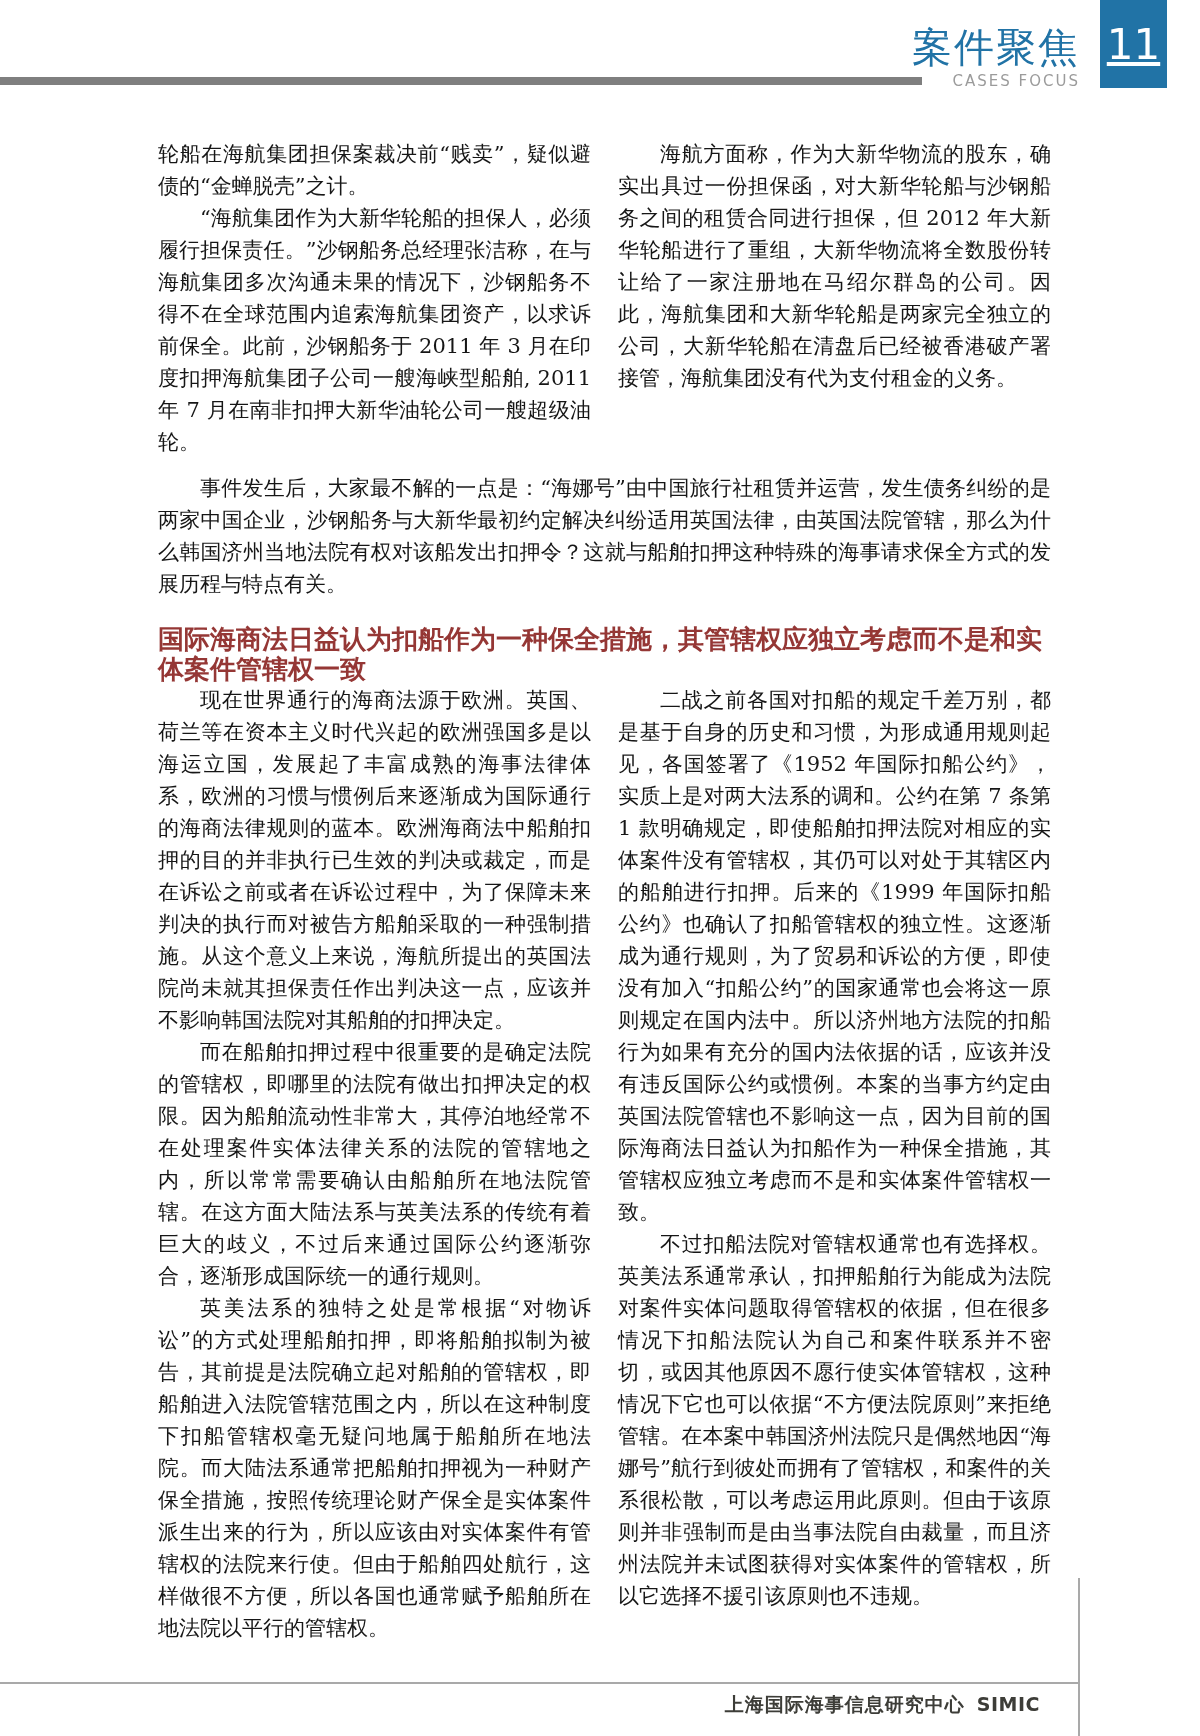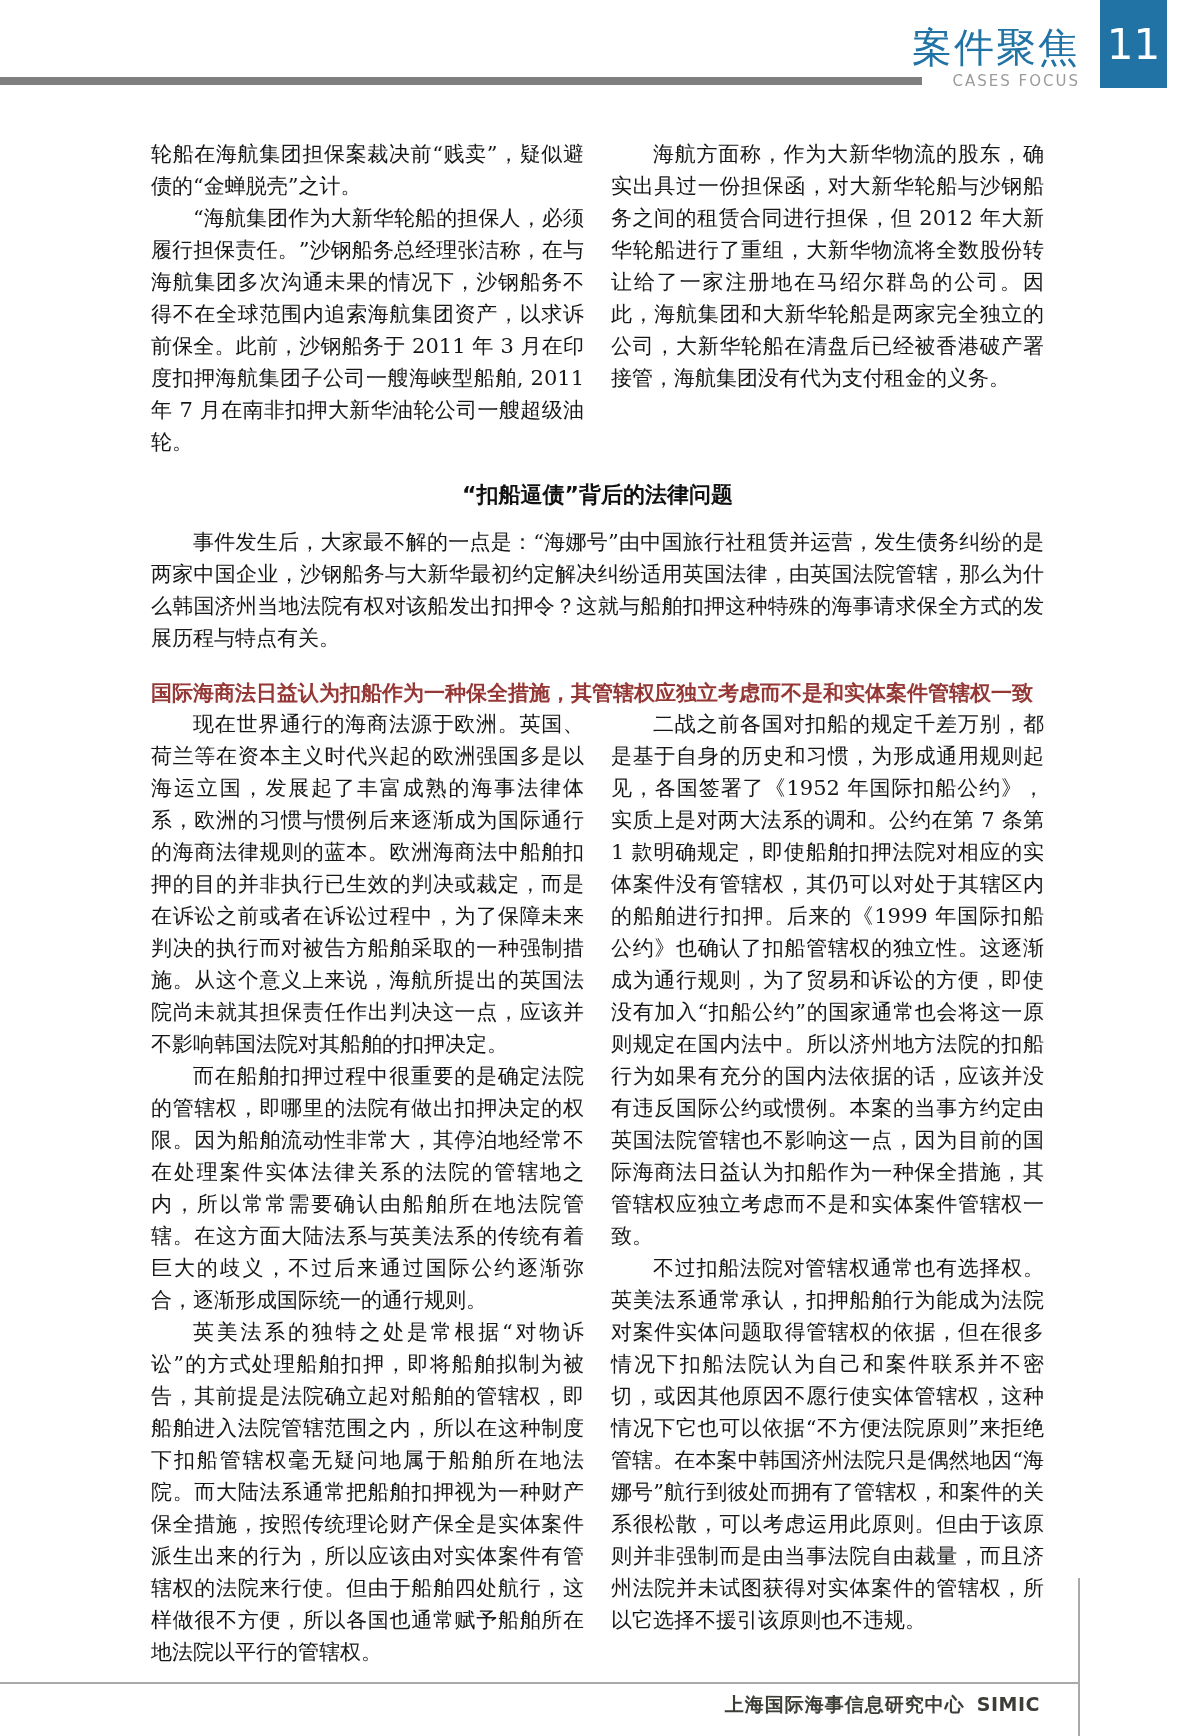--- a/index.html
+++ b/index.html
@@ -33,42 +33,42 @@
   }
   .page-number-badge {
     position:absolute; left:1100px; top:0; width:67px; height:88px;
     display:flex; align-items:center; justify-content:center;
     font-family:"DejaVu Sans","Liberation Sans",sans-serif;
     font-size:42px; color:#ffffff; font-weight:normal;
   }
 
   
   .content {
-    position:absolute; left:151px; top:138px; width:893px;
+    position:absolute; left:158px; top:138px; width:893px;
     font-size:21px; line-height:32px;
     text-align:justify; text-justify:inter-ideograph;
     word-break:break-all;
   }
   .two-col { display:flex; gap:27px; }
   .col { width:433px; }
   p { margin:0; }
   p.indent { text-indent:2em; }
 
   .section-heading {
     margin-top:20px;
     text-align:center;
     font-family:"DejaVu Sans","Liberation Sans",sans-serif;
     font-weight:bold; font-size:22px; line-height:34px;
     color:#111111;
   }
   .lead { margin-top:14px; }
   .red-heading {
     margin-top:24px;
     font-family:"DejaVu Sans","Liberation Sans",sans-serif;
-    font-weight:bold; font-size:21px; line-height:30px;
+    font-weight:bold; font-size:26px; line-height:30px;
     text-align:left;
   }
   .main-cols { }
 
   
   .footer-vrule {
     position:absolute; left:1078px; top:1578px;
     width:2px; height:158px; background:#a9a9a9;
   }
   .footer-hrule {
@@ -85,35 +85,34 @@
   .footer-text .en { margin-left:12px; letter-spacing:0.5px;text-align:center; }
 </style>
 </head>
 <body>
 
 <div class="page">
 
   <div class="header-rule" style="background: rgb(127, 127, 127);"></div>
   <div class="header-title" style="color: rgb(33, 115, 166);">案件聚焦</div>
   <div class="header-subtitle">CASES FOCUS</div>
-  <div class="page-number-badge" style="background: rgb(33, 115, 166);">11</div>
+  <div class="page-number-badge" style="background: rgb(33, 115, 166); text-decoration: underline;">11</div>
 
   <div class="content">
 
     <div class="two-col">
       <div class="col">
         <p>轮船在海航集团担保案裁决前“贱卖”，疑似避债的“金蝉脱壳”之计。</p>
         <p class="indent">“海航集团作为大新华轮船的担保人，必须履行担保责任。”沙钢船务总经理张洁称，在与海航集团多次沟通未果的情况下，沙钢船务不得不在全球范围内追索海航集团资产，以求诉前保全。此前，沙钢船务于 2011 年 3 月在印度扣押海航集团子公司一艘海峡型船舶, 2011 年 7 月在南非扣押大新华油轮公司一艘超级油轮。</p>
       </div>
       <div class="col">
         <p class="indent">海航方面称，作为大新华物流的股东，确实出具过一份担保函，对大新华轮船与沙钢船务之间的租赁合同进行担保，但 2012 年大新华轮船进行了重组，大新华物流将全数股份转让给了一家注册地在马绍尔群岛的公司。因此，海航集团和大新华轮船是两家完全独立的公司，大新华轮船在清盘后已经被香港破产署接管，海航集团没有代为支付租金的义务。</p>
       </div>
     </div>
 
-    <div class="section-heading">“扣船逼债”背后的法律问题</div>
 
     <p class="lead indent">事件发生后，大家最不解的一点是：“海娜号”由中国旅行社租赁并运营，发生债务纠纷的是两家中国企业，沙钢船务与大新华最初约定解决纠纷适用英国法律，由英国法院管辖，那么为什么韩国济州当地法院有权对该船发出扣押令？这就与船舶扣押这种特殊的海事请求保全方式的发展历程与特点有关。</p>
 
     <div class="red-heading" id="red-heading" style="color: rgb(149, 55, 53);">国际海商法日益认为扣船作为一种保全措施，其管辖权应独立考虑而不是和实体案件管辖权一致</div>
 
     <div class="two-col main-cols">
       <div class="col">
         <p class="indent">现在世界通行的海商法源于欧洲。英国、荷兰等在资本主义时代兴起的欧洲强国多是以海运立国，发展起了丰富成熟的海事法律体系，欧洲的习惯与惯例后来逐渐成为国际通行的海商法律规则的蓝本。欧洲海商法中船舶扣押的目的并非执行已生效的判决或裁定，而是在诉讼之前或者在诉讼过程中，为了保障未来判决的执行而对被告方船舶采取的一种强制措施。从这个意义上来说，海航所提出的英国法院尚未就其担保责任作出判决这一点，应该并不影响韩国法院对其船舶的扣押决定。</p>
         <p class="indent">而在船舶扣押过程中很重要的是确定法院的管辖权，即哪里的法院有做出扣押决定的权限。因为船舶流动性非常大，其停泊地经常不在处理案件实体法律关系的法院的管辖地之内，所以常常需要确认由船舶所在地法院管辖。在这方面大陆法系与英美法系的传统有着巨大的歧义，不过后来通过国际公约逐渐弥合，逐渐形成国际统一的通行规则。</p>
         <p class="indent">英美法系的独特之处是常根据“对物诉讼”的方式处理船舶扣押，即将船舶拟制为被告，其前提是法院确立起对船舶的管辖权，即船舶进入法院管辖范围之内，所以在这种制度下扣船管辖权毫无疑问地属于船舶所在地法院。而大陆法系通常把船舶扣押视为一种财产保全措施，按照传统理论财产保全是实体案件派生出来的行为，所以应该由对实体案件有管辖权的法院来行使。但由于船舶四处航行，这样做很不方便，所以各国也通常赋予船舶所在地法院以平行的管辖权。</p>

